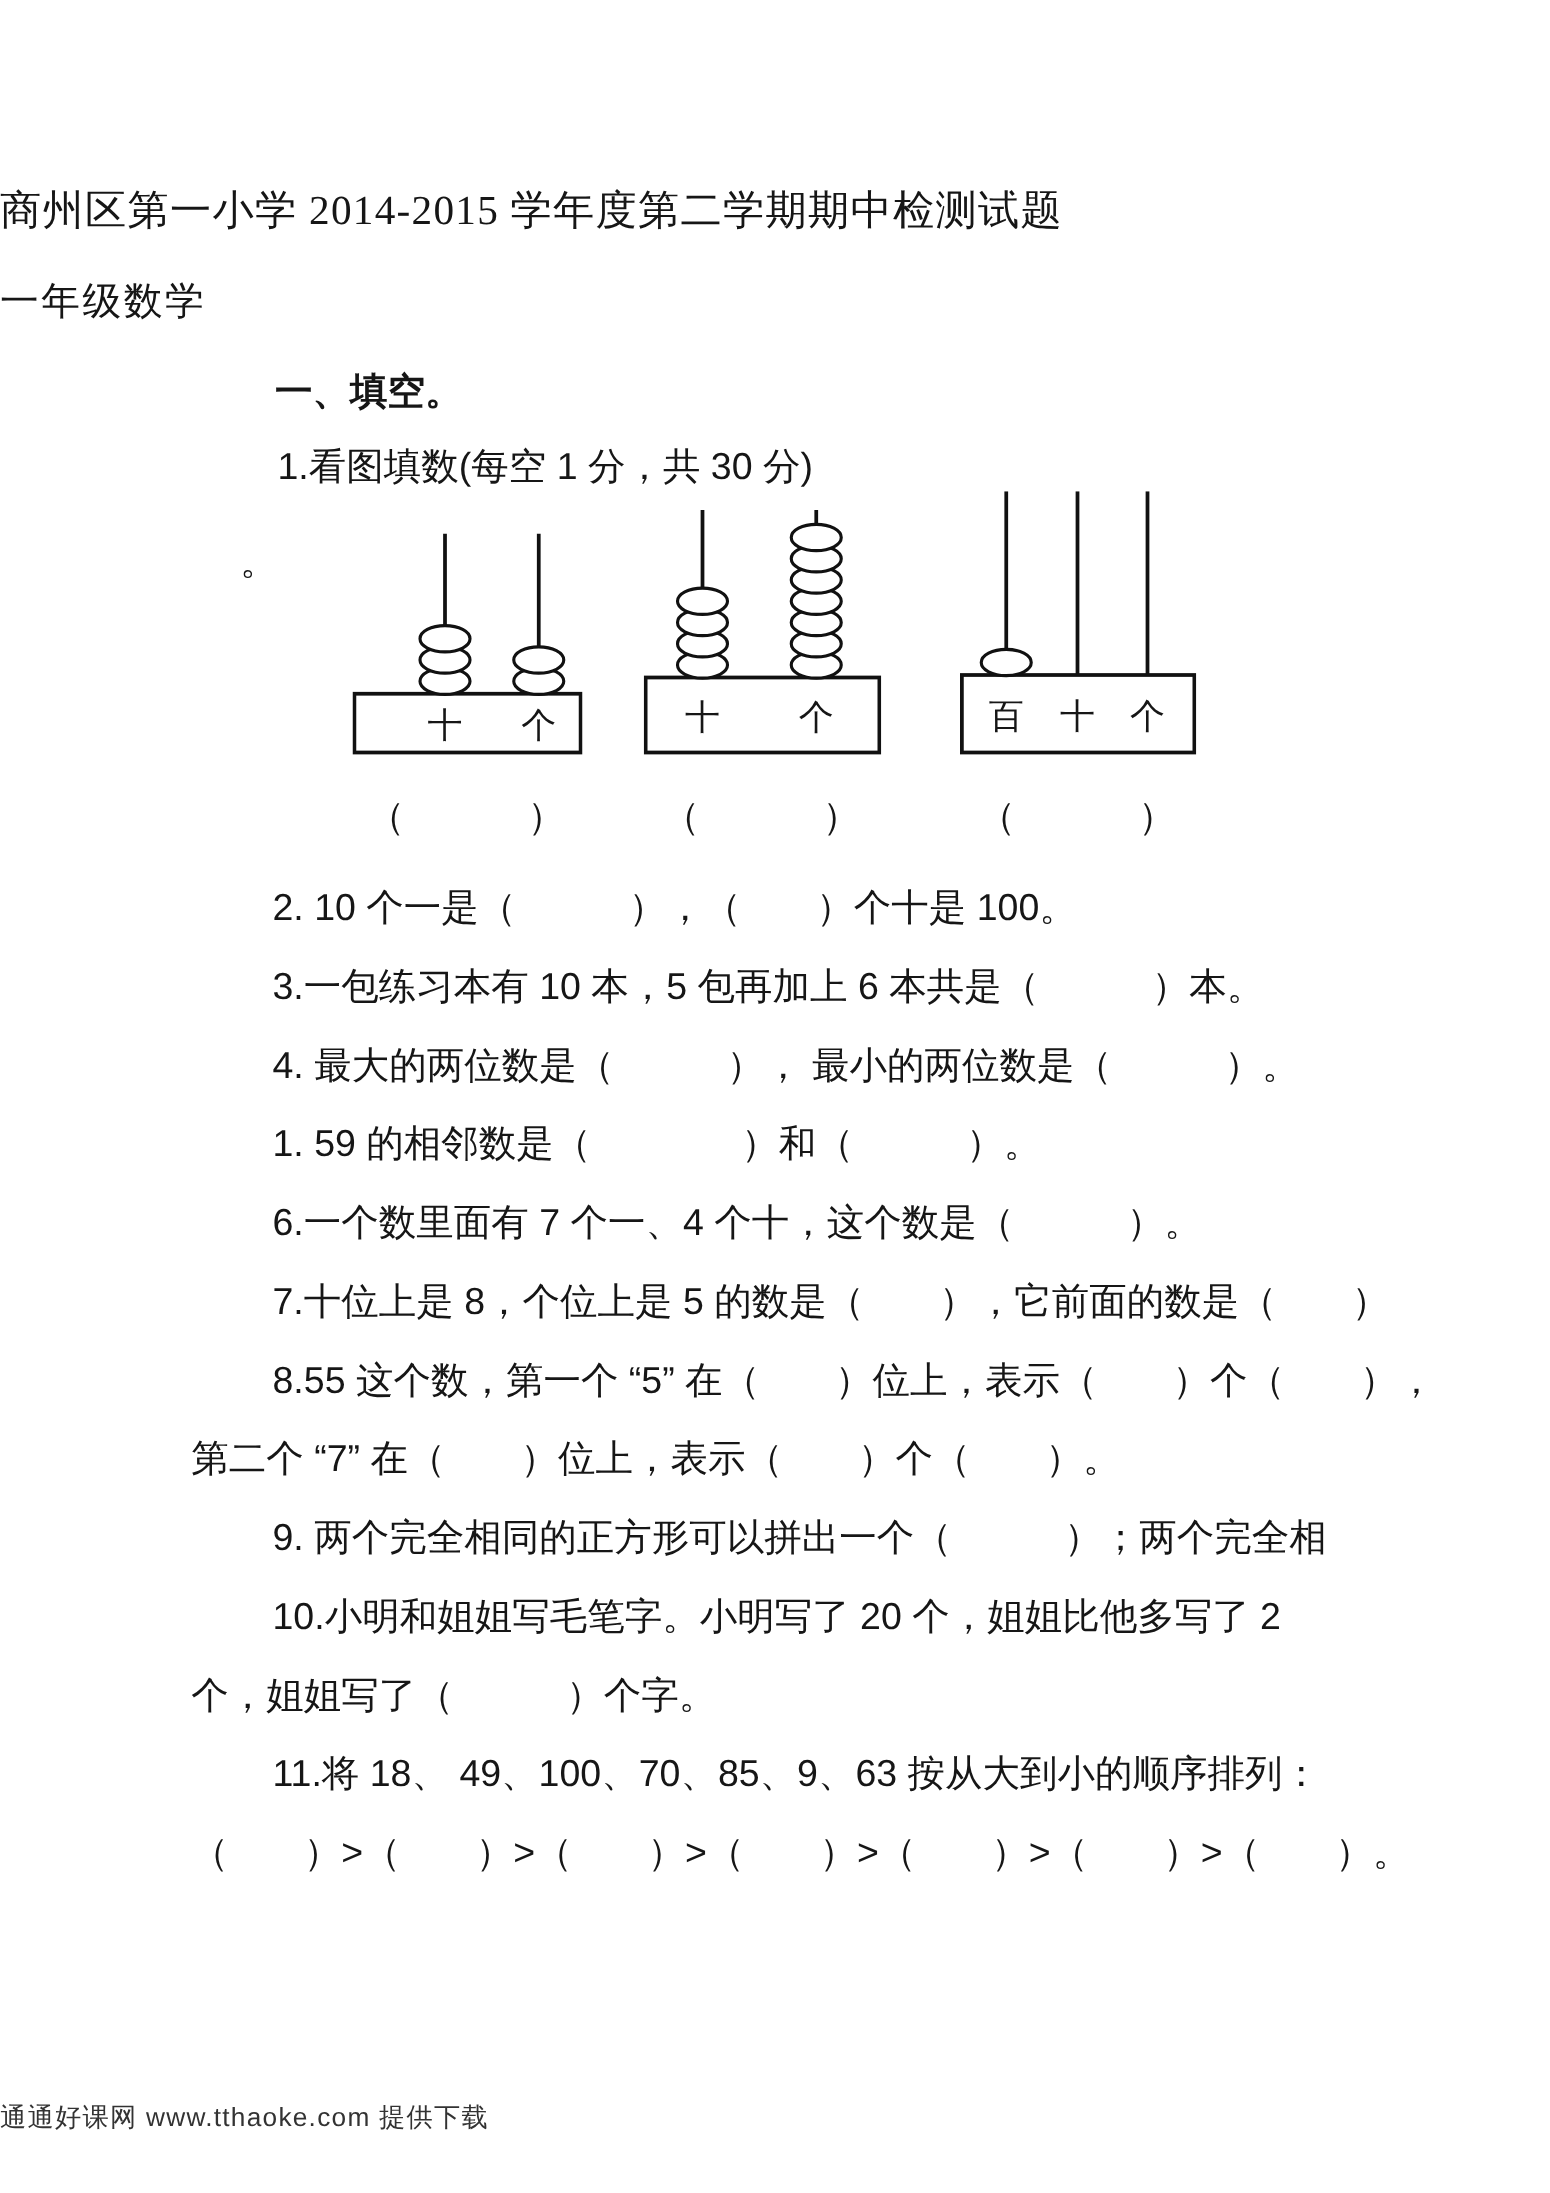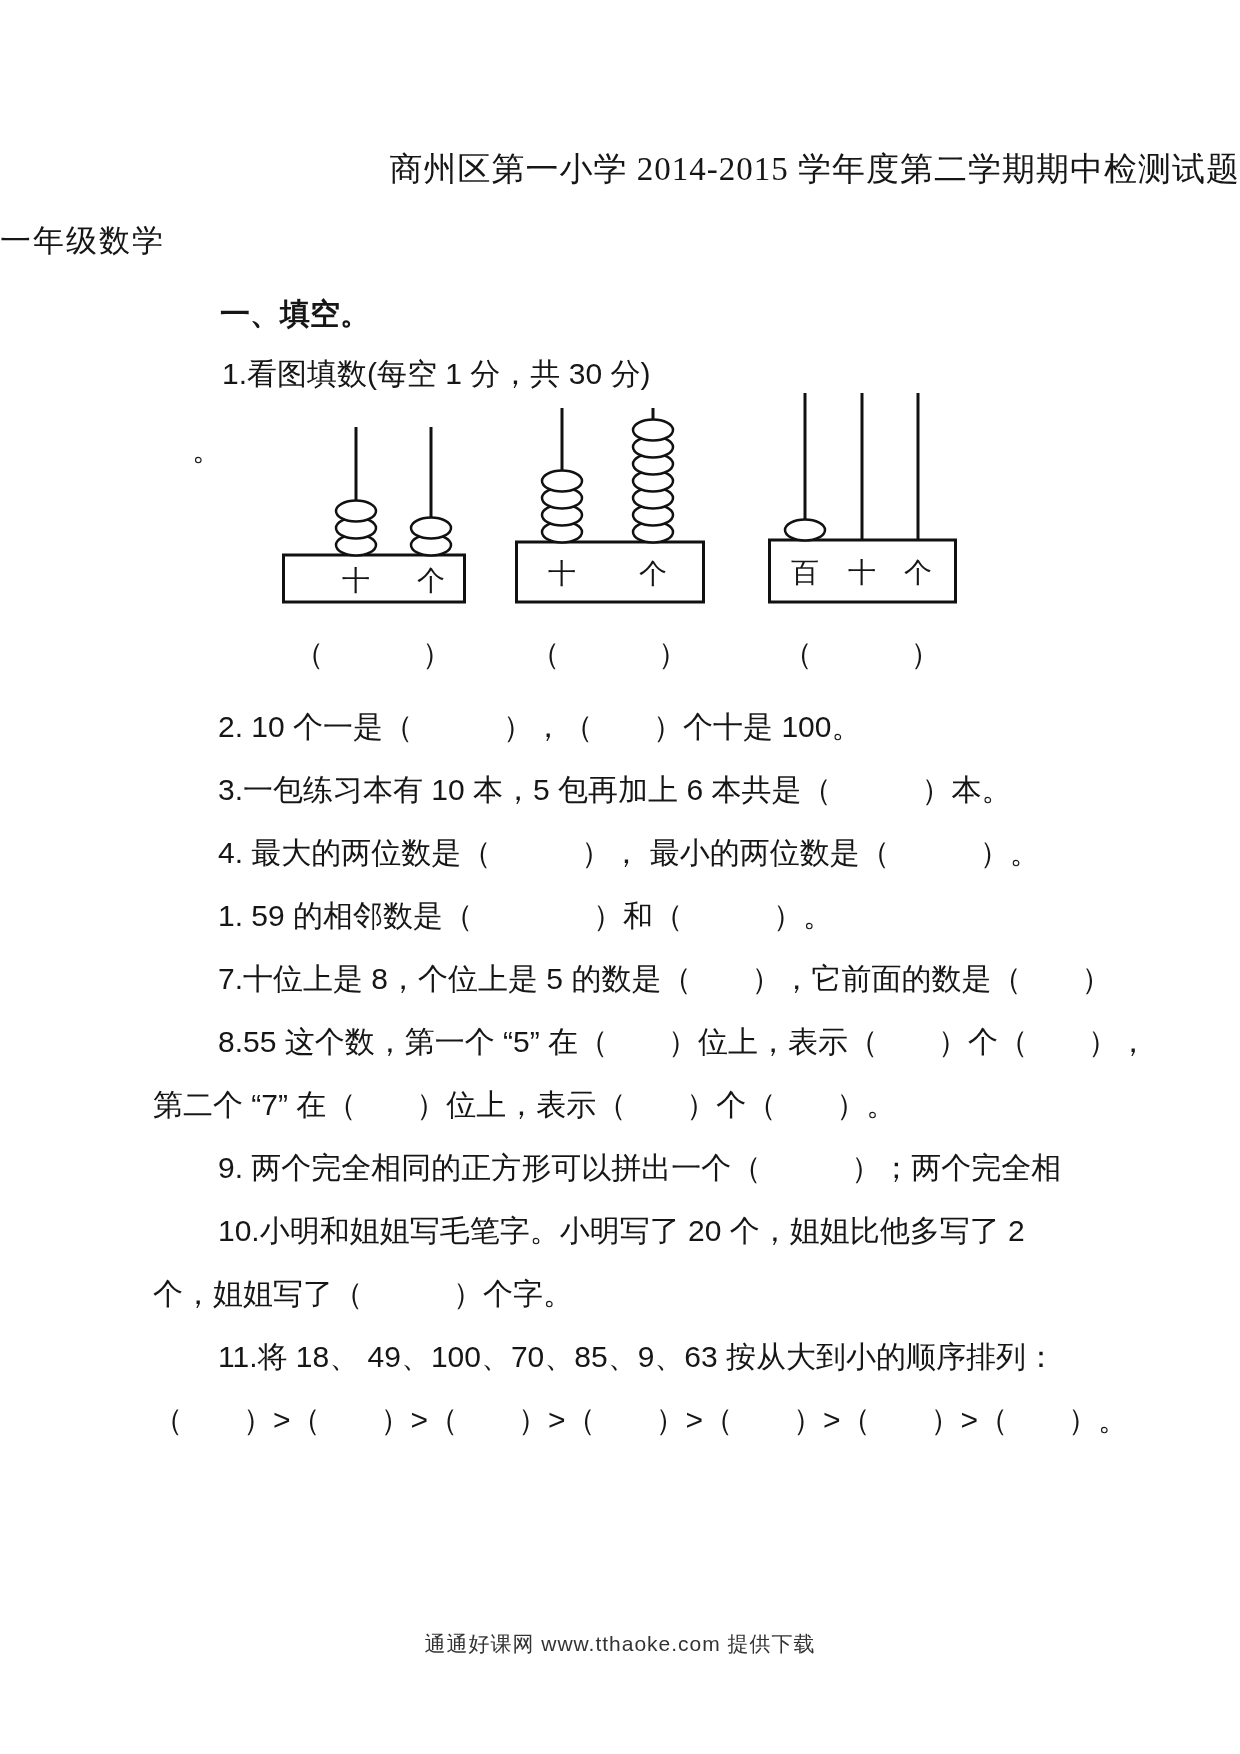--- a/index.html
+++ b/index.html
@@ -6,21 +6,21 @@
   .page {
     position:relative;
     width:1240px; height:1754px;
     background:#ffffff;
     color:#161616;
     font-family:"Liberation Sans", sans-serif;
     overflow:hidden;
   }
   .title {
     position:absolute; top:150px; left:0; width:100%;
-    text-align:right; margin:0;
+    text-align:left; margin:0;
     font-family:"Liberation Serif", serif;
     font-weight:400; font-size:33px; line-height:1.2;
     letter-spacing:1px;
   }
   .subtitle {
     position:absolute; top:222px; left:0; width:100%;
     margin:0;
     font-family:"Liberation Serif", serif;
     font-weight:400; font-size:31px; line-height:1.2;
     letter-spacing:2px;
@@ -46,22 +46,22 @@
   }
   #questions {
     position:absolute; top:695px; left:153px; width:990px;
   }
   .qline {
     font-size:30px; height:63px; line-height:63px;
     white-space:nowrap;
   }
   .qline.indent { padding-left:65px; }
   .footer {
-    position:absolute; top:1630px; left:0; width:100%;
-    text-align:center; font-size:21px; color:#333333;
+    position:absolute; top:1680px; left:0; width:100%;
+    font-size:21px; color:#333333;
     letter-spacing:1px;
   }
 </style>
 </head>
 <body>
 
 <div class="page">
   <h1 class="title">商州区第一小学 2014-2015 学年度第二学期期中检测试题</h1>
   <h2 class="subtitle">一年级数学</h2>
   <div class="section-heading">一、填空。</div>
@@ -118,20 +118,21 @@
   <div id="blanks">
       <div class="blank" style="left: 282px; width: 184px;">（　　　）</div>
       <div class="blank" style="left: 515px; width: 190px;">（　　　）</div>
       <div class="blank" style="left: 768px; width: 189px;">（　　　）</div>
     </div>
   <div id="questions">
       <div class="qline indent">2. 10 个一是（　　　），（　　）个十是 100。</div>
       <div class="qline indent">3.一包练习本有 10 本，5 包再加上 6 本共是（　　　）本。</div>
       <div class="qline indent">4. 最大的两位数是（　　　），  最小的两位数是（　　　）。</div>
       <div class="qline indent">1. 59 的相邻数是（　　　　）和（　　　）。</div>
+      <div class="qline indent">6.一个数里面有 7 个一、4 个十，这个数是（　　　）。</div>
       <div class="qline indent">7.十位上是 8，个位上是 5 的数是（　　），它前面的数是（　　）</div>
       <div class="qline indent">8.55 这个数，第一个 “5” 在（　　）位上，表示（　　）个（　　），</div>
       <div class="qline">第二个 “7” 在（　　）位上，表示（　　）个（　　）。</div>
       <div class="qline indent">9. 两个完全相同的正方形可以拼出一个（　　　）；两个完全相</div>
       <div class="qline indent">10.小明和姐姐写毛笔字。小明写了 20 个，姐姐比他多写了 2</div>
       <div class="qline">个，姐姐写了（　　　）个字。</div>
       <div class="qline indent">11.将 18、 49、100、70、85、9、63 按从大到小的顺序排列：</div>
       <div class="qline">（　　）&gt;（　　）&gt;（　　）&gt;（　　）&gt;（　　）&gt;（　　）&gt;（　　）。</div>
     </div>
   <div class="footer">通通好课网  www.tthaoke.com 提供下载</div>

